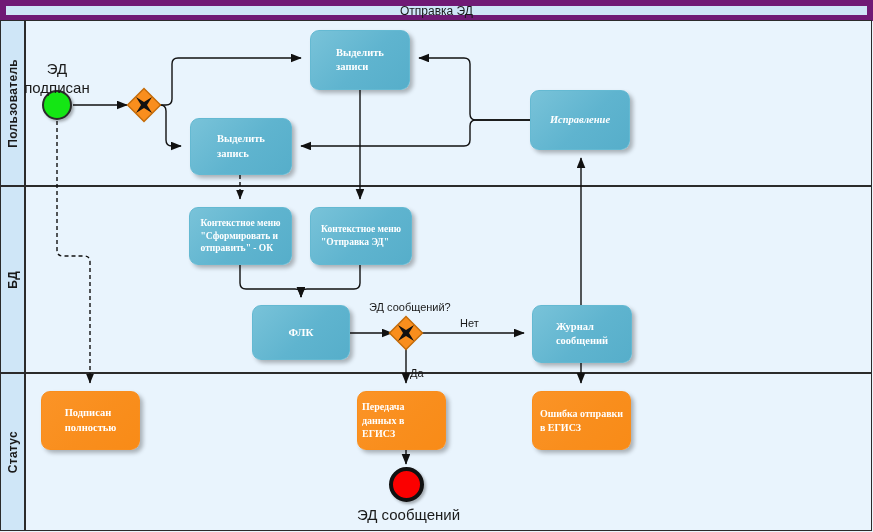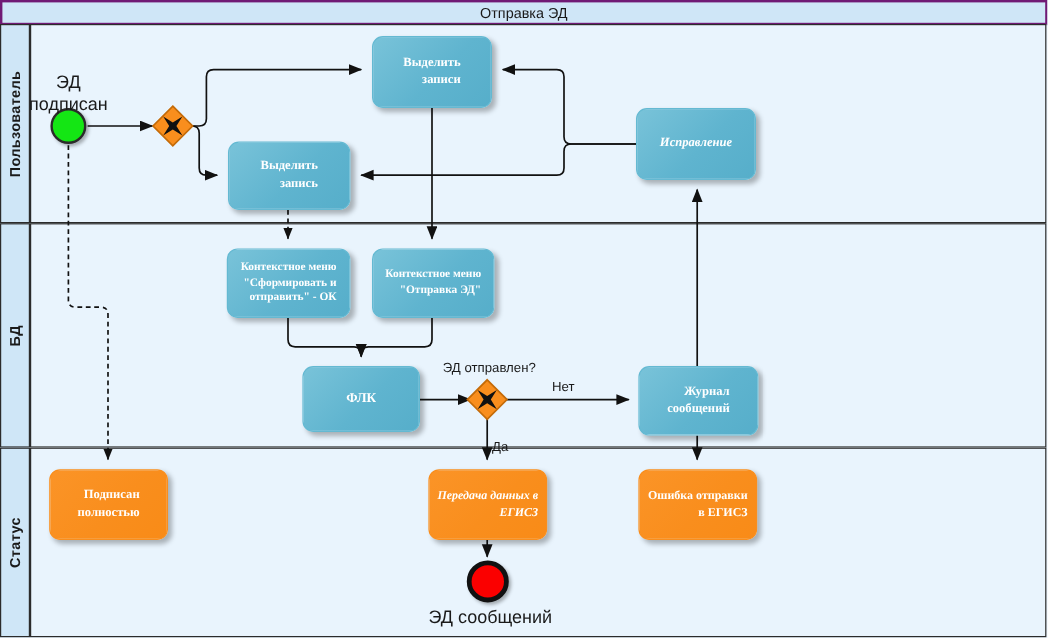--- a/index.html
+++ b/index.html
@@ -1,29 +1,29 @@
 <!DOCTYPE html>
 <html><head>
 <meta charset="utf-8">
 <style>
   html,body{margin:0;padding:0;background:#ffffff;}
   body{font-family:"Liberation Sans",sans-serif;}
   #canvas{position:relative;width:873px;height:532px;overflow:hidden;background:#eaf4fc;}
   #svg{position:absolute;left:0;top:0;width:873px;height:532px;}
-  .node{position:absolute;box-sizing:border-box;display:flex;align-items:center;justify-content:center;text-align:right;}
+  .node{position:absolute;box-sizing:border-box;display:flex;align-items:center;justify-content:center;text-align:left;}
   .task{border-radius:9px;color:#ffffff;font-family:"Liberation Serif",serif;font-weight:bold;line-height:1.35;
         box-shadow:3px 3px 4px rgba(0,0,0,0.28);}
   .task.blue{background:linear-gradient(135deg,#79c3d9 0%,#5fb4cf 55%,#56aeca 100%);border:1px solid #64b9d2;}
   .task.orange{background:linear-gradient(135deg,#fb9427 0%,#f98e1d 55%,#f98b17 100%);border:1px solid #f98e1d;}
   .task span{display:block;padding:0 4px;}
   .lane-label{position:absolute;display:flex;align-items:center;justify-content:center;
        background:#cfe6f7;border:1px solid #2b2b2b;box-sizing:border-box;}
   .lane-label span{writing-mode:vertical-rl;transform:rotate(180deg);font-size:12px;font-weight:bold;color:#1a1a1a;letter-spacing:0.3px;}
   .lane-body{position:absolute;background:#e9f4fd;border:1px solid #2b2b2b;box-sizing:border-box;}
-  #pooltitle{position:absolute;left:0;top:0;width:873px;height:21px;background:#cfe6f7;border:2px solid #701a75;
+  #pooltitle{position:absolute;left:0;top:0;width:873px;height:21px;background:#cfe6f7;border:6px solid #701a75;
        box-sizing:border-box;display:flex;align-items:center;justify-content:center;font-size:12px;color:#1a1a1a;}
   .ev{position:absolute;border-radius:50%;box-sizing:border-box;}
   .ev.start{background:#14e614;border:2px solid #2b2b2b;box-shadow:2px 2px 3px rgba(0,0,0,0.3);}
   .ev.end{background:#fb0000;border:4px solid #111111;box-shadow:2px 2px 3px rgba(0,0,0,0.3);}
   .gw{position:absolute;}
   .txt{position:absolute;font-size:15px;color:#1a1a1a;text-align:center;white-space:nowrap;}
   .edge-lbl{position:absolute;font-size:11px;color:#1a1a1a;white-space:nowrap;}
 </style>
 </head>
 <body>
@@ -101,21 +101,21 @@
       <path d="M10,10 L18,15 L26,10 L21,18 L26,26 L18,21 L10,26 L15,18 z" fill="#111"></path>
     </svg>
   </div>
 
   <div class="gw" style="left:388px;top:315px;width:36px;height:36px;">
     <svg width="36" height="36" viewBox="0 0 36 36">
       <polygon points="18,1.5 34.5,18 18,34.5 1.5,18" fill="#f98e1d" stroke="#c46b08" stroke-width="1.4"></polygon>
       <path d="M10,10 L18,15 L26,10 L21,18 L26,26 L18,21 L10,26 L15,18 z" fill="#111"></path>
     </svg>
   </div>
-  <div class="edge-lbl" style="left:369px;top:301px;">ЭД отправлен?</div>
+  <div class="edge-lbl" style="left:369px;top:301px;">ЭД сообщений?</div>
   <div class="edge-lbl" style="left:410px;top:348px;margin-top:19px;">Да</div>
   <div class="edge-lbl" style="left:460px;top:317px;">Нет</div>
 
   <div class="node task blue" style="left:310px;top:30px;width:100px;height:60px;font-size:10.5px;">
     <div>
       <span>Выделить</span>
       <span>записи</span>
     </div>
   </div>
 
@@ -160,21 +160,21 @@
     </div>
   </div>
 
   <div class="node task orange" style="left:41px;top:391px;width:99px;height:59px;font-size:10.5px;">
     <div>
       <span>Подписан</span>
       <span>полностью</span>
     </div>
   </div>
 
-  <div class="node task orange" style="left:357px;top:391px;width:99px;height:59px;font-size:10px;font-style:italic;">
+  <div class="node task orange" style="left:357px;top:391px;width:89px;height:59px;font-size:10px;">
     <div>
       <span>Передача данных в</span>
       <span>ЕГИСЗ</span>
     </div>
   </div>
 
   <div class="node task orange" style="left:532px;top:391px;width:99px;height:59px;font-size:10px;">
     <div>
       <span>Ошибка отправки</span>
       <span>в ЕГИСЗ</span>

